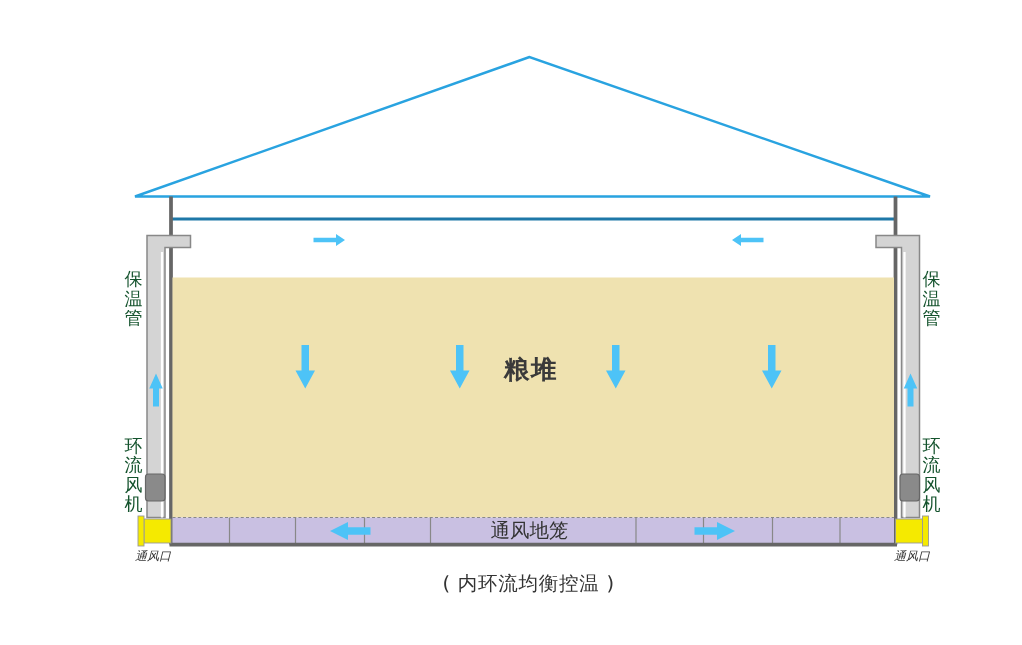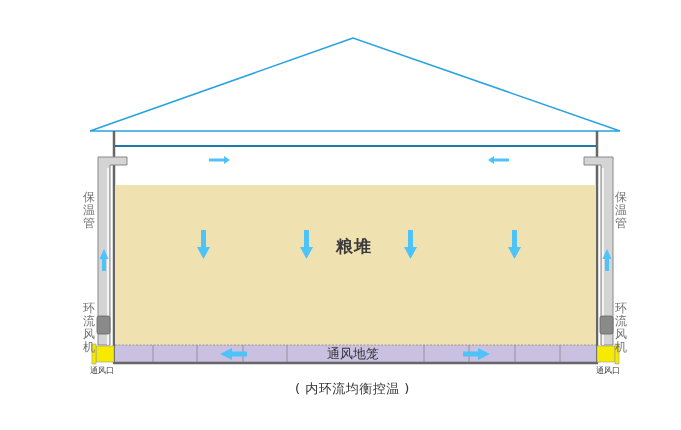--- a/index.html
+++ b/index.html
@@ -1,24 +1,24 @@
 <!DOCTYPE html>
 <html><head>
   <meta charset="utf-8">
   <style>
     html, body { margin: 0; padding: 0; background: #ffffff; }
     body { width: 681px; height: 430px; position: relative; overflow: hidden;
            font-family: "DejaVu Sans", sans-serif; }
     #stage { position: absolute; left: 0; top: 0; width: 681px; height: 430px; }
     .lbl { position: absolute; color: #333333; font-family: "DejaVu Sans", sans-serif; text-align: right; }
     .vlabel { width: 14px; font-size: 12px; line-height: 13px; text-align: center;
-              word-break: break-all; color: #737373; margin-top: 11px; }
+              word-break: break-all; color: #14532d; }
     .pile-label { font-size: 17px; font-weight: bold; color: #3a3a3a; letter-spacing: 1px; }
     .duct-label { font-size: 13px; color: #333; font-family: Liberation Mono, monospace; }
-    .vent-label { font-size: 8px; color: #333; }
+    .vent-label { font-size: 8px; color: #333; font-style: italic; }
     .caption { font-size: 13px; color: #333; letter-spacing: 0.5px; }
   </style>
 </head>
 <body>
 
 <div id="stage">
   <svg width="681" height="430" viewBox="0 0 681 430" xmlns="http://www.w3.org/2000/svg">
 
     <g>
       <polygon points="353,38 90,131 620,131" fill="#ffffff" stroke="#29a3e0" stroke-width="1.6"></polygon>

